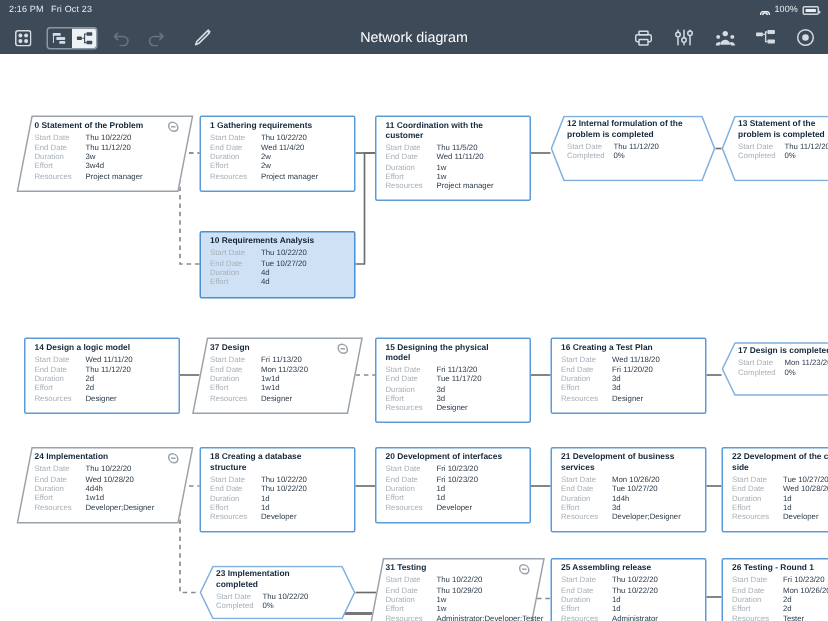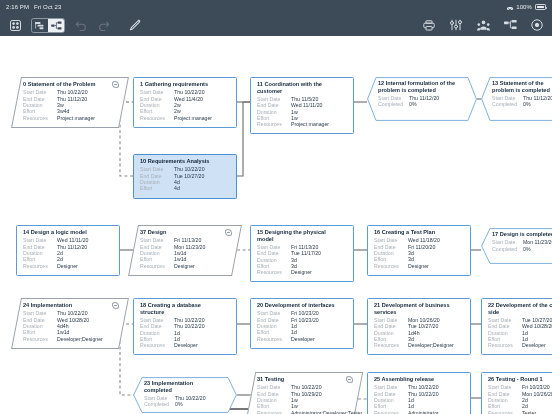--- a/index.html
+++ b/index.html
@@ -154,20 +154,21 @@
       </svg>
     </div>
     <div class="tb-btn" style="margin-left:8px;">
       <svg width="12" height="12" viewBox="0 0 12 12" fill="none" stroke="currentColor" stroke-width="1.05" stroke-linecap="round" stroke-linejoin="round">
         <path d="M9.8 1.1 L10.9 2.2"></path>
         <path d="M9.3 1.6 L2.3 8.6 L1.4 10.8 L3.6 9.9 L10.6 2.9 Z"></path>
       </svg>
     </div>
   </div>
 
+  <div class="tb-title">Network diagram</div>
 
   <div class="tb-right">
     <div class="tb-btn">
       <svg width="12" height="11" viewBox="0 0 12 11" fill="none" stroke="currentColor" stroke-width="1" stroke-linejoin="round">
         <rect x="3" y="0.8" width="6" height="2.4" rx=".4"></rect>
         <rect x="0.8" y="3.2" width="10.4" height="4.6" rx="1.1"></rect>
         <rect x="3" y="6.4" width="6" height="3.6" rx=".4" fill="#3d4a57"></rect>
       </svg>
     </div>
     <div class="tb-btn">

